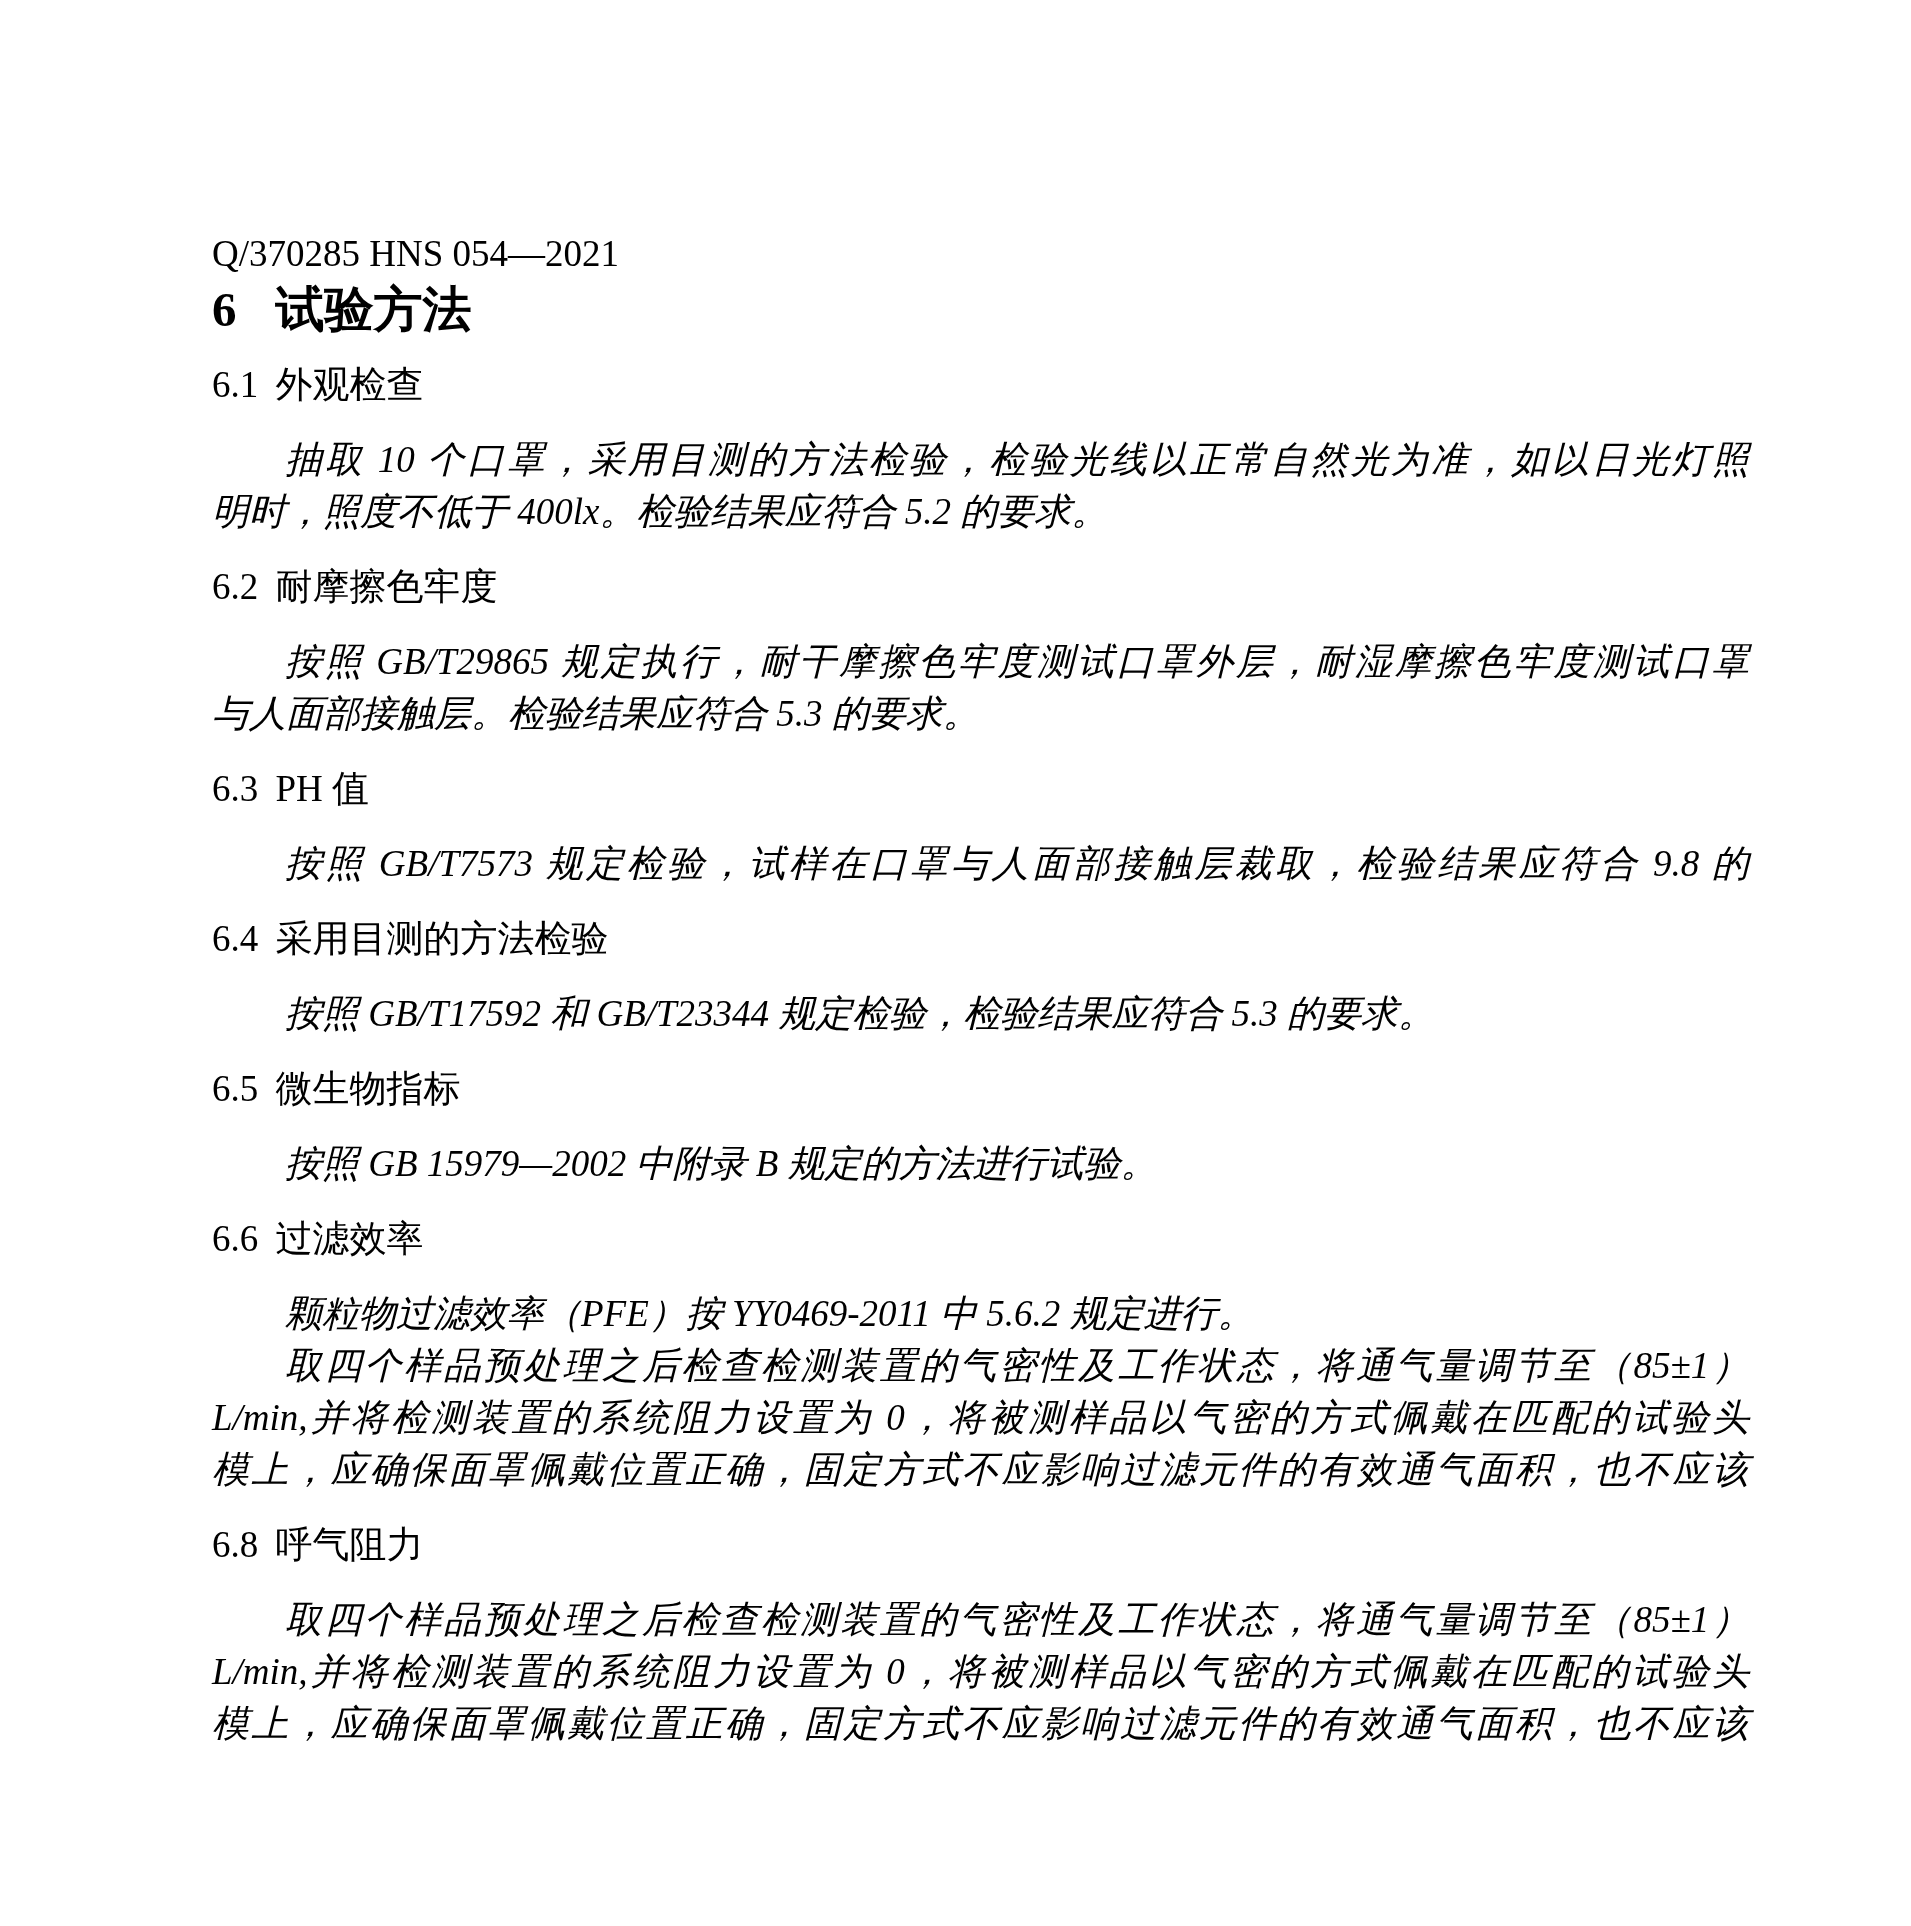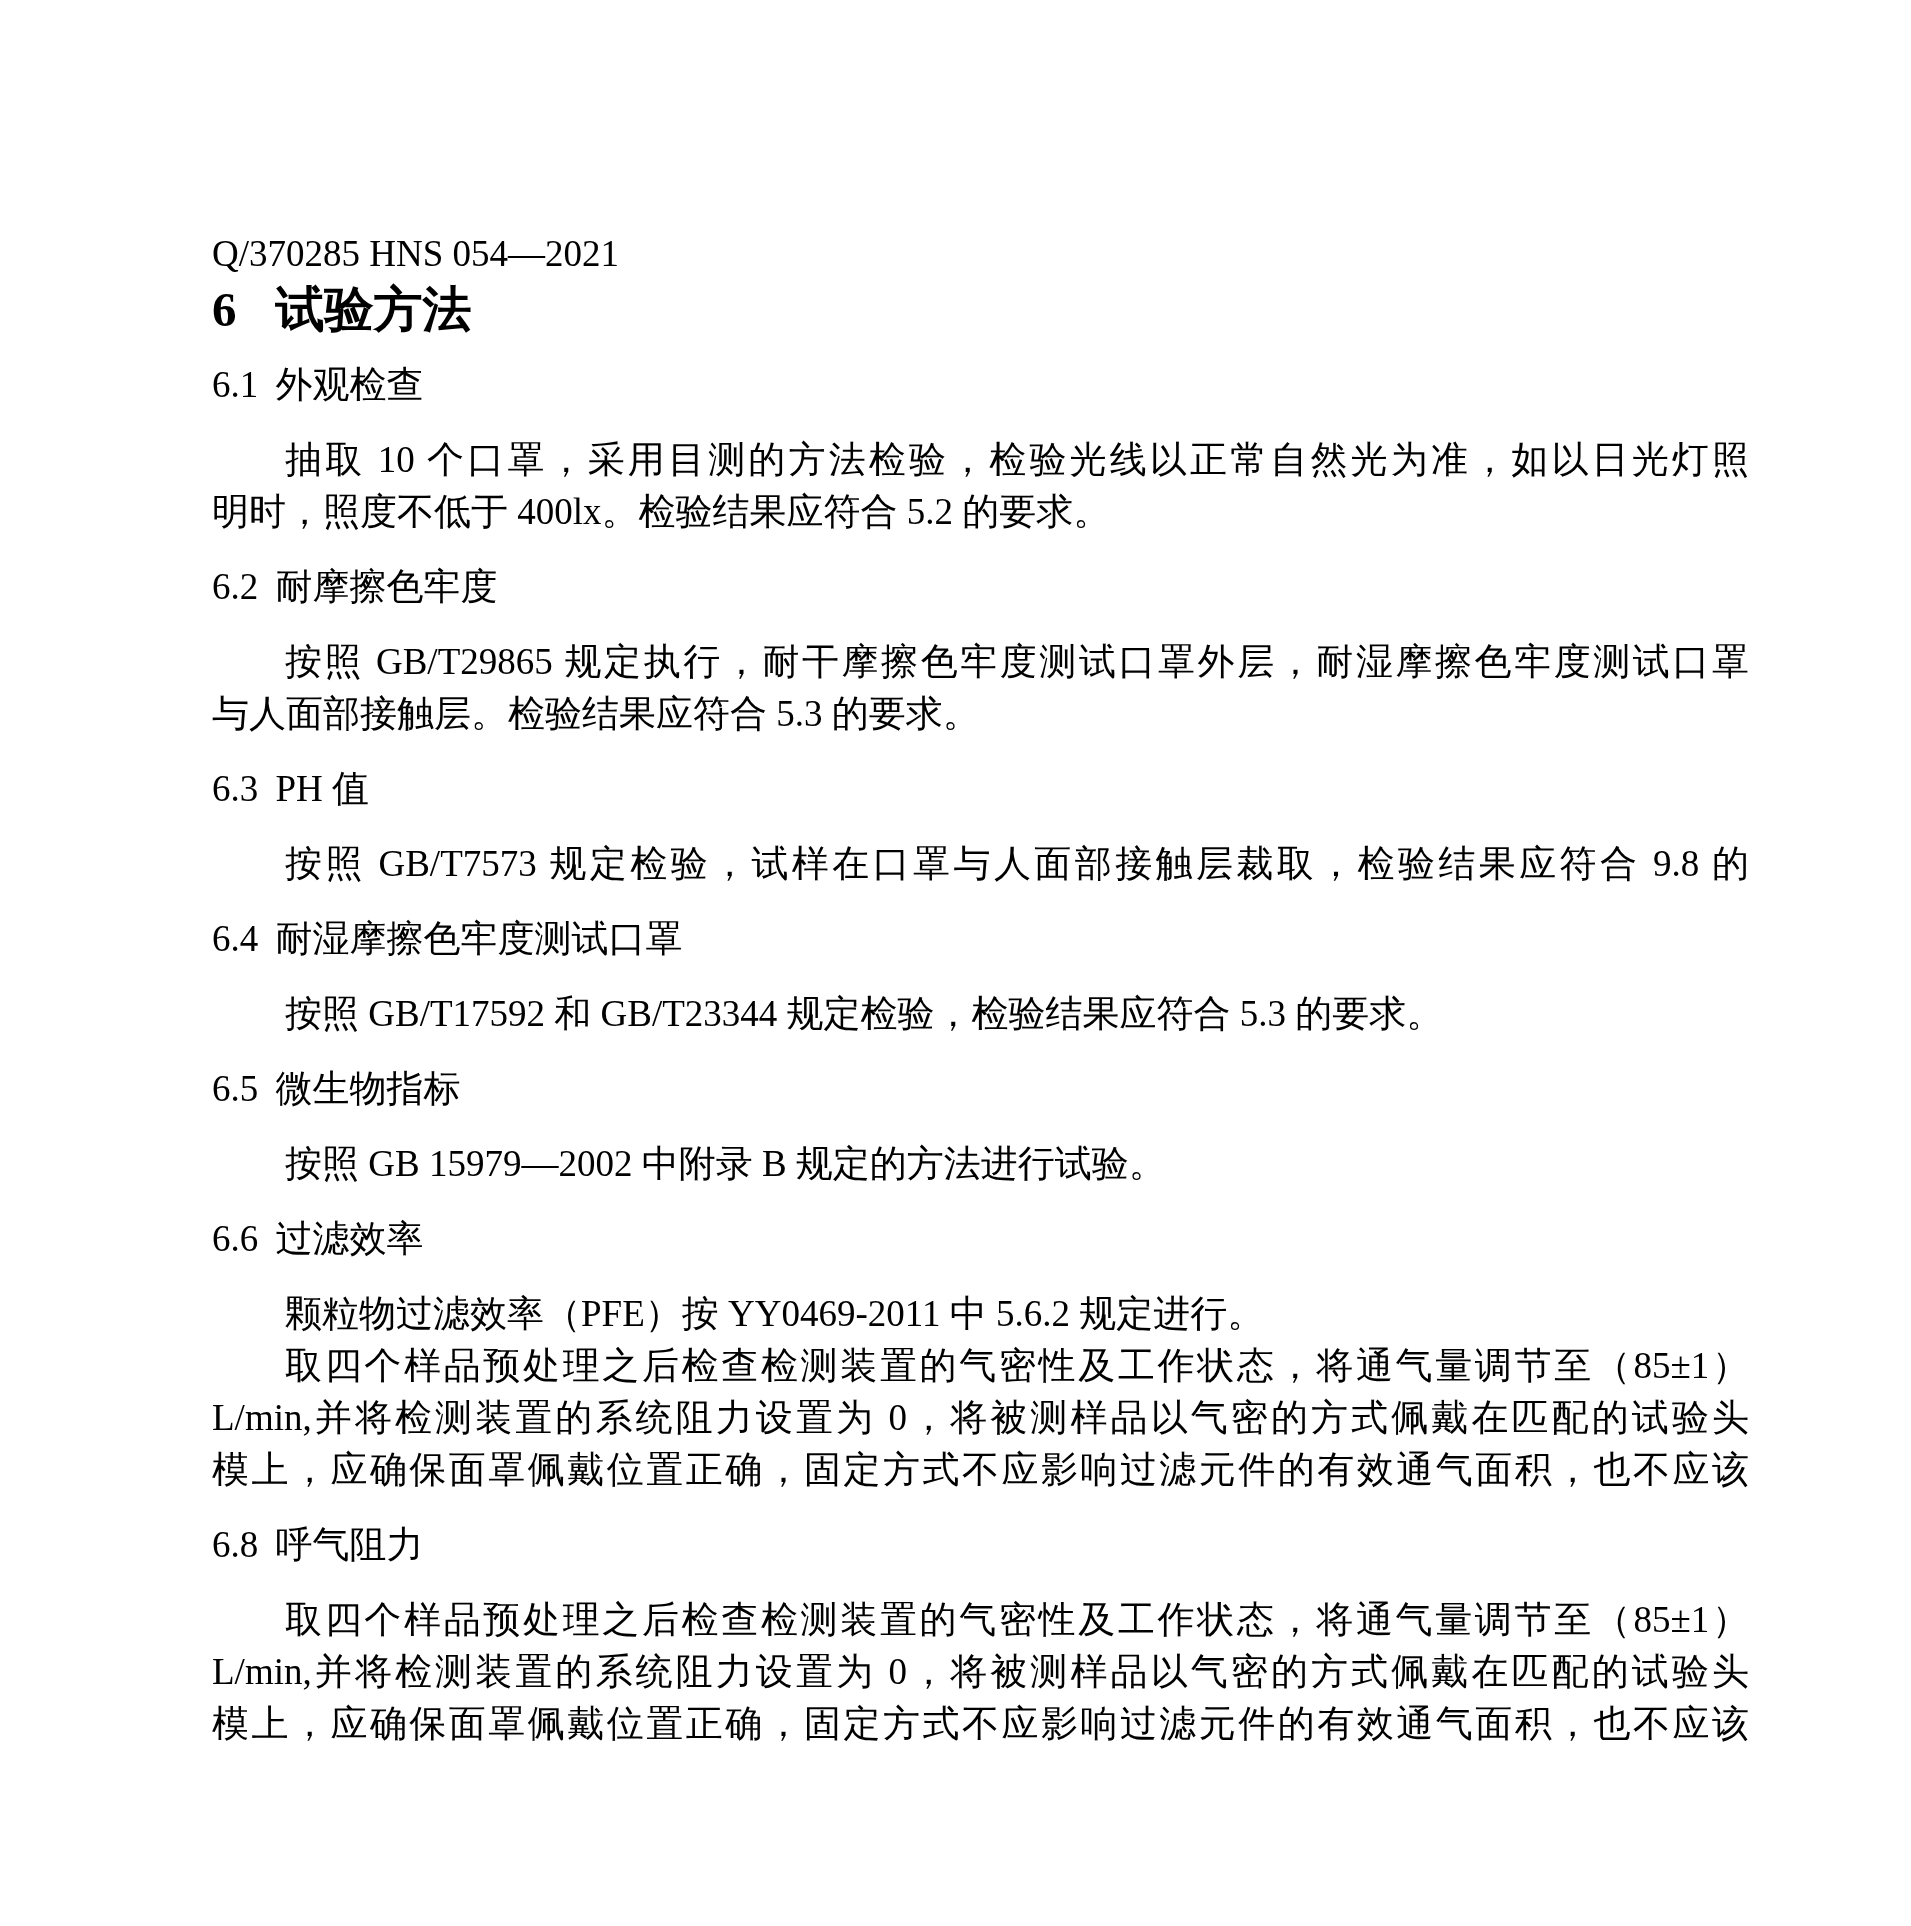--- a/index.html
+++ b/index.html
@@ -35,21 +35,21 @@
     margin: 23px 0;
     white-space: nowrap;
   }
   .heading.chapter {
     font-weight: 700;
     font-size: 49px;
   }
   .heading.chapter .num { margin-right: 39px; }
   .heading.clause .num { margin-right: 17.3px; }
   .doc-body > .heading:first-child { margin-top: 3.9px; }
-  .para { margin: 0; }
+  .para { margin: 0; font-style: italic; }
   .para-line {
     font-size: 37px;
     line-height: 52px;
     text-align: justify;
     text-align-last: justify;
   }
   .para-line.first { text-indent: 73px; }
   .para-line.last { text-align-last: left; }
 </style>
 </head>
@@ -67,21 +67,21 @@
       </div>
       <div class="heading clause"><span class="num">6.2</span><span class="title">耐摩擦色牢度</span></div>
       <div class="para">
         <div class="para-line first">按照 GB/T29865 规定执行，耐干摩擦色牢度测试口罩外层，耐湿摩擦色牢度测试口罩</div>
         <div class="para-line last">与人面部接触层。检验结果应符合 5.3 的要求。</div>
       </div>
       <div class="heading clause"><span class="num">6.3</span><span class="title">PH 值</span></div>
       <div class="para">
         <div class="para-line first">按照 GB/T7573 规定检验，试样在口罩与人面部接触层裁取，检验结果应符合 9.8 的</div>
       </div>
-      <div class="heading clause"><span class="num">6.4</span><span class="title">耐湿摩擦色牢度测试口罩</span></div>
+      <div class="heading clause"><span class="num">6.4</span><span class="title">采用目测的方法检验</span></div>
       <div class="para">
         <div class="para-line first last">按照 GB/T17592 和 GB/T23344 规定检验，检验结果应符合 5.3 的要求。</div>
       </div>
       <div class="heading clause"><span class="num">6.5</span><span class="title">微生物指标</span></div>
       <div class="para">
         <div class="para-line first last">按照 GB 15979—2002 中附录 B 规定的方法进行试验。</div>
       </div>
       <div class="heading clause"><span class="num">6.6</span><span class="title">过滤效率</span></div>
       <div class="para">
         <div class="para-line first last">颗粒物过滤效率（PFE）按 YY0469-2011 中 5.6.2 规定进行。</div>

